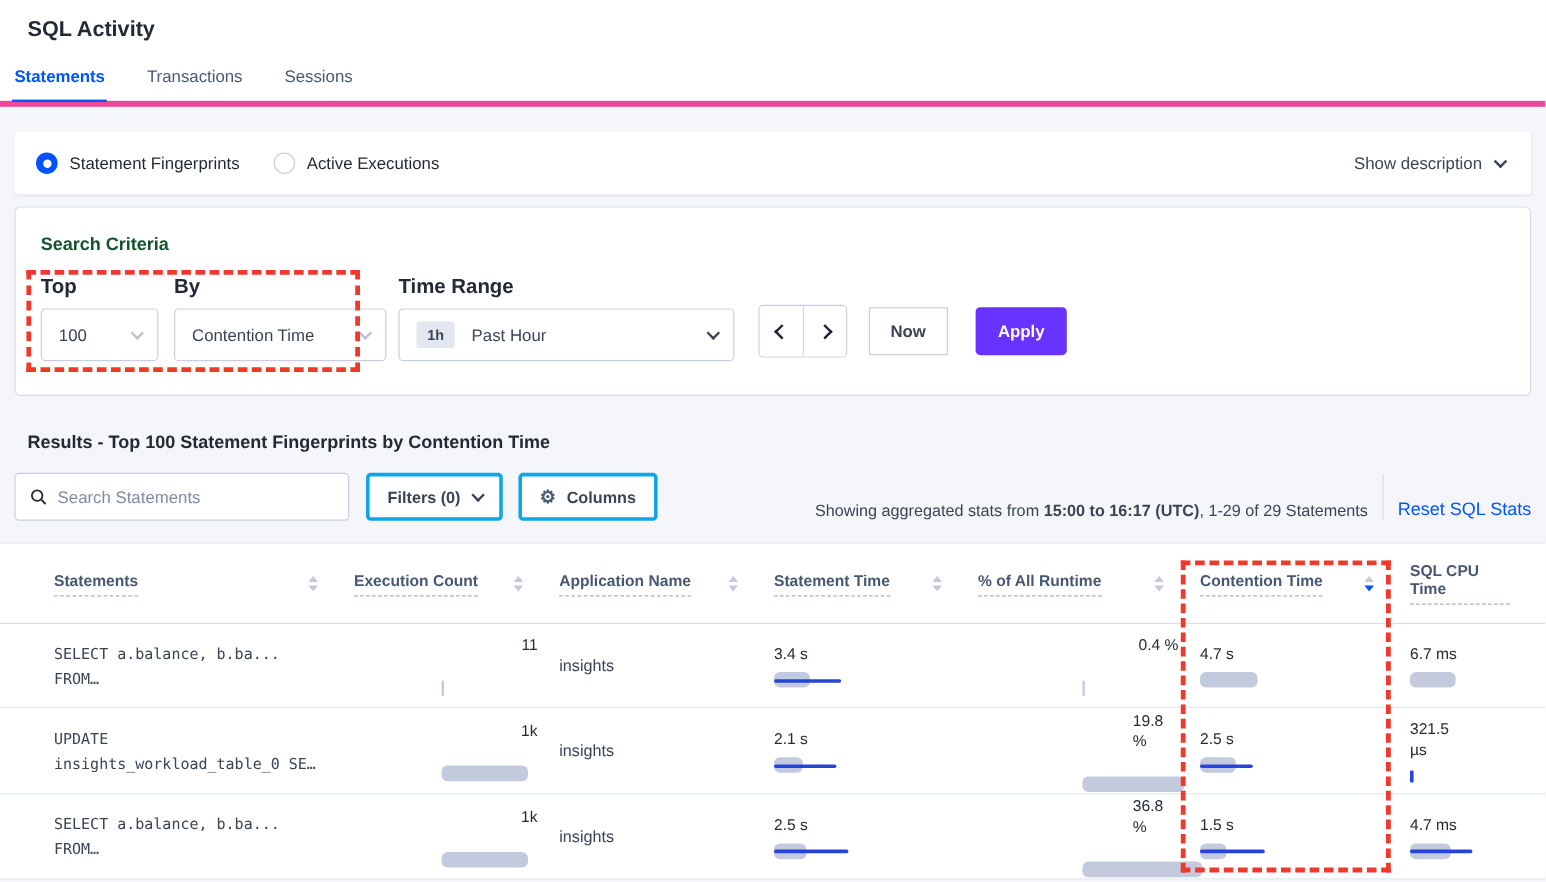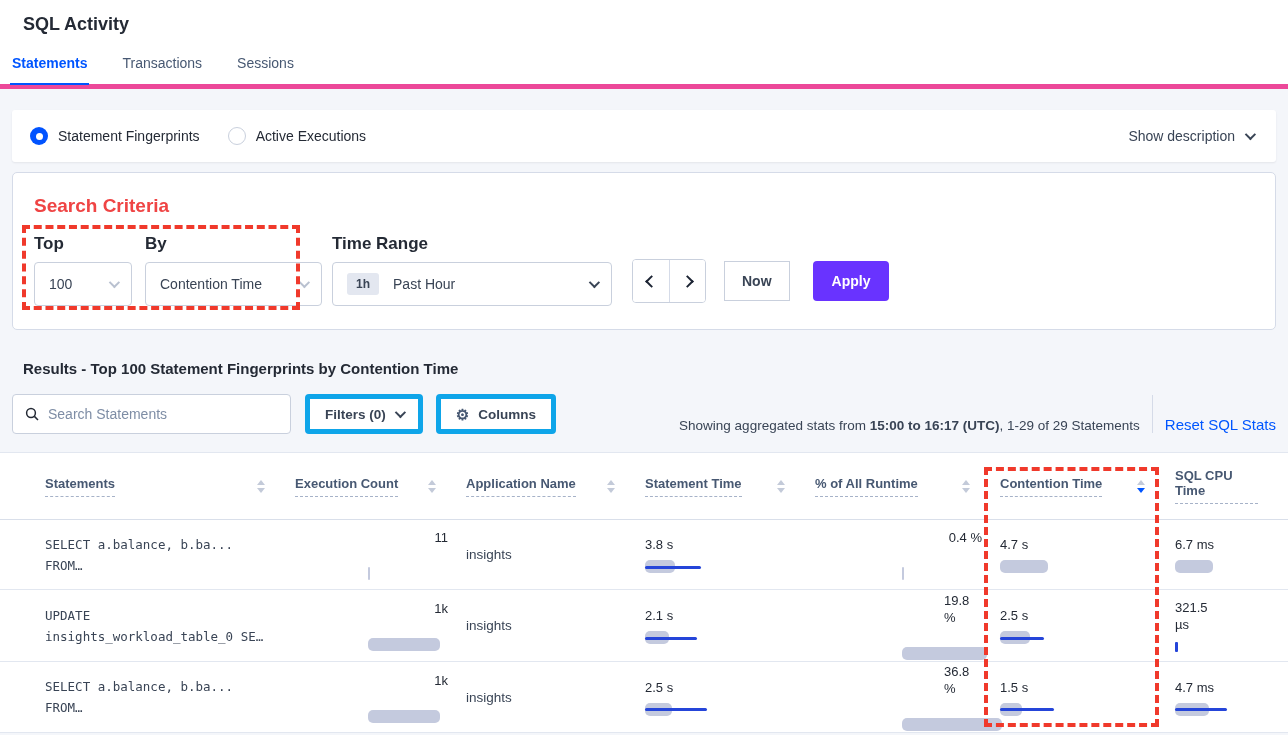--- a/index.html
+++ b/index.html
@@ -26,21 +26,21 @@
   .radio-label { font-size:14px; color:#242a35; }
   .show-desc { margin-left:auto; display:flex; align-items:center; gap:10px; font-size:14px; color:#394455; cursor:pointer; }
 
   .chev { display:inline-block; width:8px; height:8px; border-right:2px solid #394455; border-bottom:2px solid #394455; transform:rotate(45deg) translateY(-2px); }
   .chev.light { border-color:#b9c1d0; }
   .chev.left  { transform:rotate(135deg); border-color:#1c2433; border-width:2.5px; width:9px; height:9px; }
   .chev.right { transform:rotate(-45deg); border-color:#1c2433; border-width:2.5px; width:9px; height:9px; }
 
   
   .criteria-card { margin:10px 12px 0 12px; height:158px; background:#fff; border:1px solid #d5dbe8; border-radius:5px; padding:22px 21px; position:relative; }
-  .criteria-heading { font-size:19px; font-weight:bold; color:#ef4444; margin-bottom:17px; }
+  .criteria-heading { font-size:15px; font-weight:bold; color:#14532d; margin-bottom:17px; }
   .criteria-row { display:flex; align-items:flex-start; }
   .field { display:flex; flex-direction:column; }
   .field-label { font-size:17px; font-weight:bold; color:#242a35; margin-bottom:8px; }
   .select { height:44px; border:1px solid #c9d0dd; border-radius:4px; background:#fff; display:flex; align-items:center; padding:0 14px; cursor:pointer; }
   .select .val { font-size:14px; color:#394455; }
   .select .chev { margin-left:auto; }
   .sel-top { width:98px; margin-right:13px; }
   .sel-by { width:177px; }
   .field-time { margin-left:10px; }
   .sel-time { width:280px; }
@@ -50,21 +50,21 @@
   .nav-btn + .nav-btn { border-left:1px solid #d5dbe8; }
   .now-btn { margin:27px 0 0 18px; height:40px; padding:0 17px; border:1px solid #c9d0dd; border-radius:0; background:#fff; font-size:14px; font-weight:bold; color:#394455; cursor:pointer; font-family:inherit; }
   .apply-btn { margin:27px 0 0 23px; height:40px; padding:0 19px; border:none; border-radius:4px; background:#6933ff; font-size:14px; font-weight:bold; color:#fff; cursor:pointer; font-family:inherit; }
 
   
   .results-heading { margin:30px 0 0 23px; font-size:15px; font-weight:bold; color:#242a35; }
   .toolbar { margin:17px 12px 0 12px; display:flex; align-items:center; }
   .search-box { width:279px; height:40px; background:#fff; border:1px solid #c9d0dd; border-radius:4px; display:flex; align-items:center; padding:0 12px; }
   .search-box input { border:none; outline:none; flex:1; font-size:14px; color:#394455; margin-left:9px; font-family:inherit; background:transparent; }
   .search-box input::placeholder { color:#7e8da5; }
-  .tb-btn { height:40px; background:#fff; border:5px solid #0ea5e9; border-radius:4px; display:flex; align-items:center; gap:9px; padding:0 15px; font-size:13.5px; font-weight:bold; color:#394455; cursor:pointer;justify-content:space-between; }
+  .tb-btn { height:40px; background:#fff; border:3px solid #0ea5e9; border-radius:4px; display:flex; align-items:center; gap:9px; padding:0 15px; font-size:13.5px; font-weight:bold; color:#394455; cursor:pointer;justify-content:space-between; }
   .tb-btn.filters { margin-left:14px; }
   .tb-btn.columns { margin-left:13px; }
   .gear { font-size:15px; color:#475872; line-height:1; }
   .toolbar-right { margin-left:auto; display:flex; align-items:flex-end; }
   .stats-text { font-size:13.5px; color:#394455; }
   .stats-text b { font-weight:bold; }
   .v-divider { width:1px; height:38px; background:#d5dbe8; margin:0 12px; }
   .reset-link { font-size:15px; color:#0156ff; cursor:pointer; white-space:nowrap; }
 
   
@@ -248,21 +248,21 @@
       <div class="td row-flex">
         <span class="cell-val">11</span>
         <span class="exec-bar">
             <span class="bar-gray" style="width: 2px;"></span>
           </span>
       </div>
       <div class="td app-cell">
           <span>insights</span>
         </div>
       <div class="td">
-        <span class="cell-val">3.8 s</span>
+        <span class="cell-val">3.4 s</span>
         <span class="bar-track">
             <span class="bar-gray" style="width: 30px;"></span>
             <span class="bar-blue" style="width: 56px;"></span>
           </span>
       </div>
       <div class="td row-flex">
         <span class="cell-val runtime-val">0.4 %</span>
         <span class="exec-bar">
             <span class="bar-gray" style="width: 2px;"></span>
           </span>

